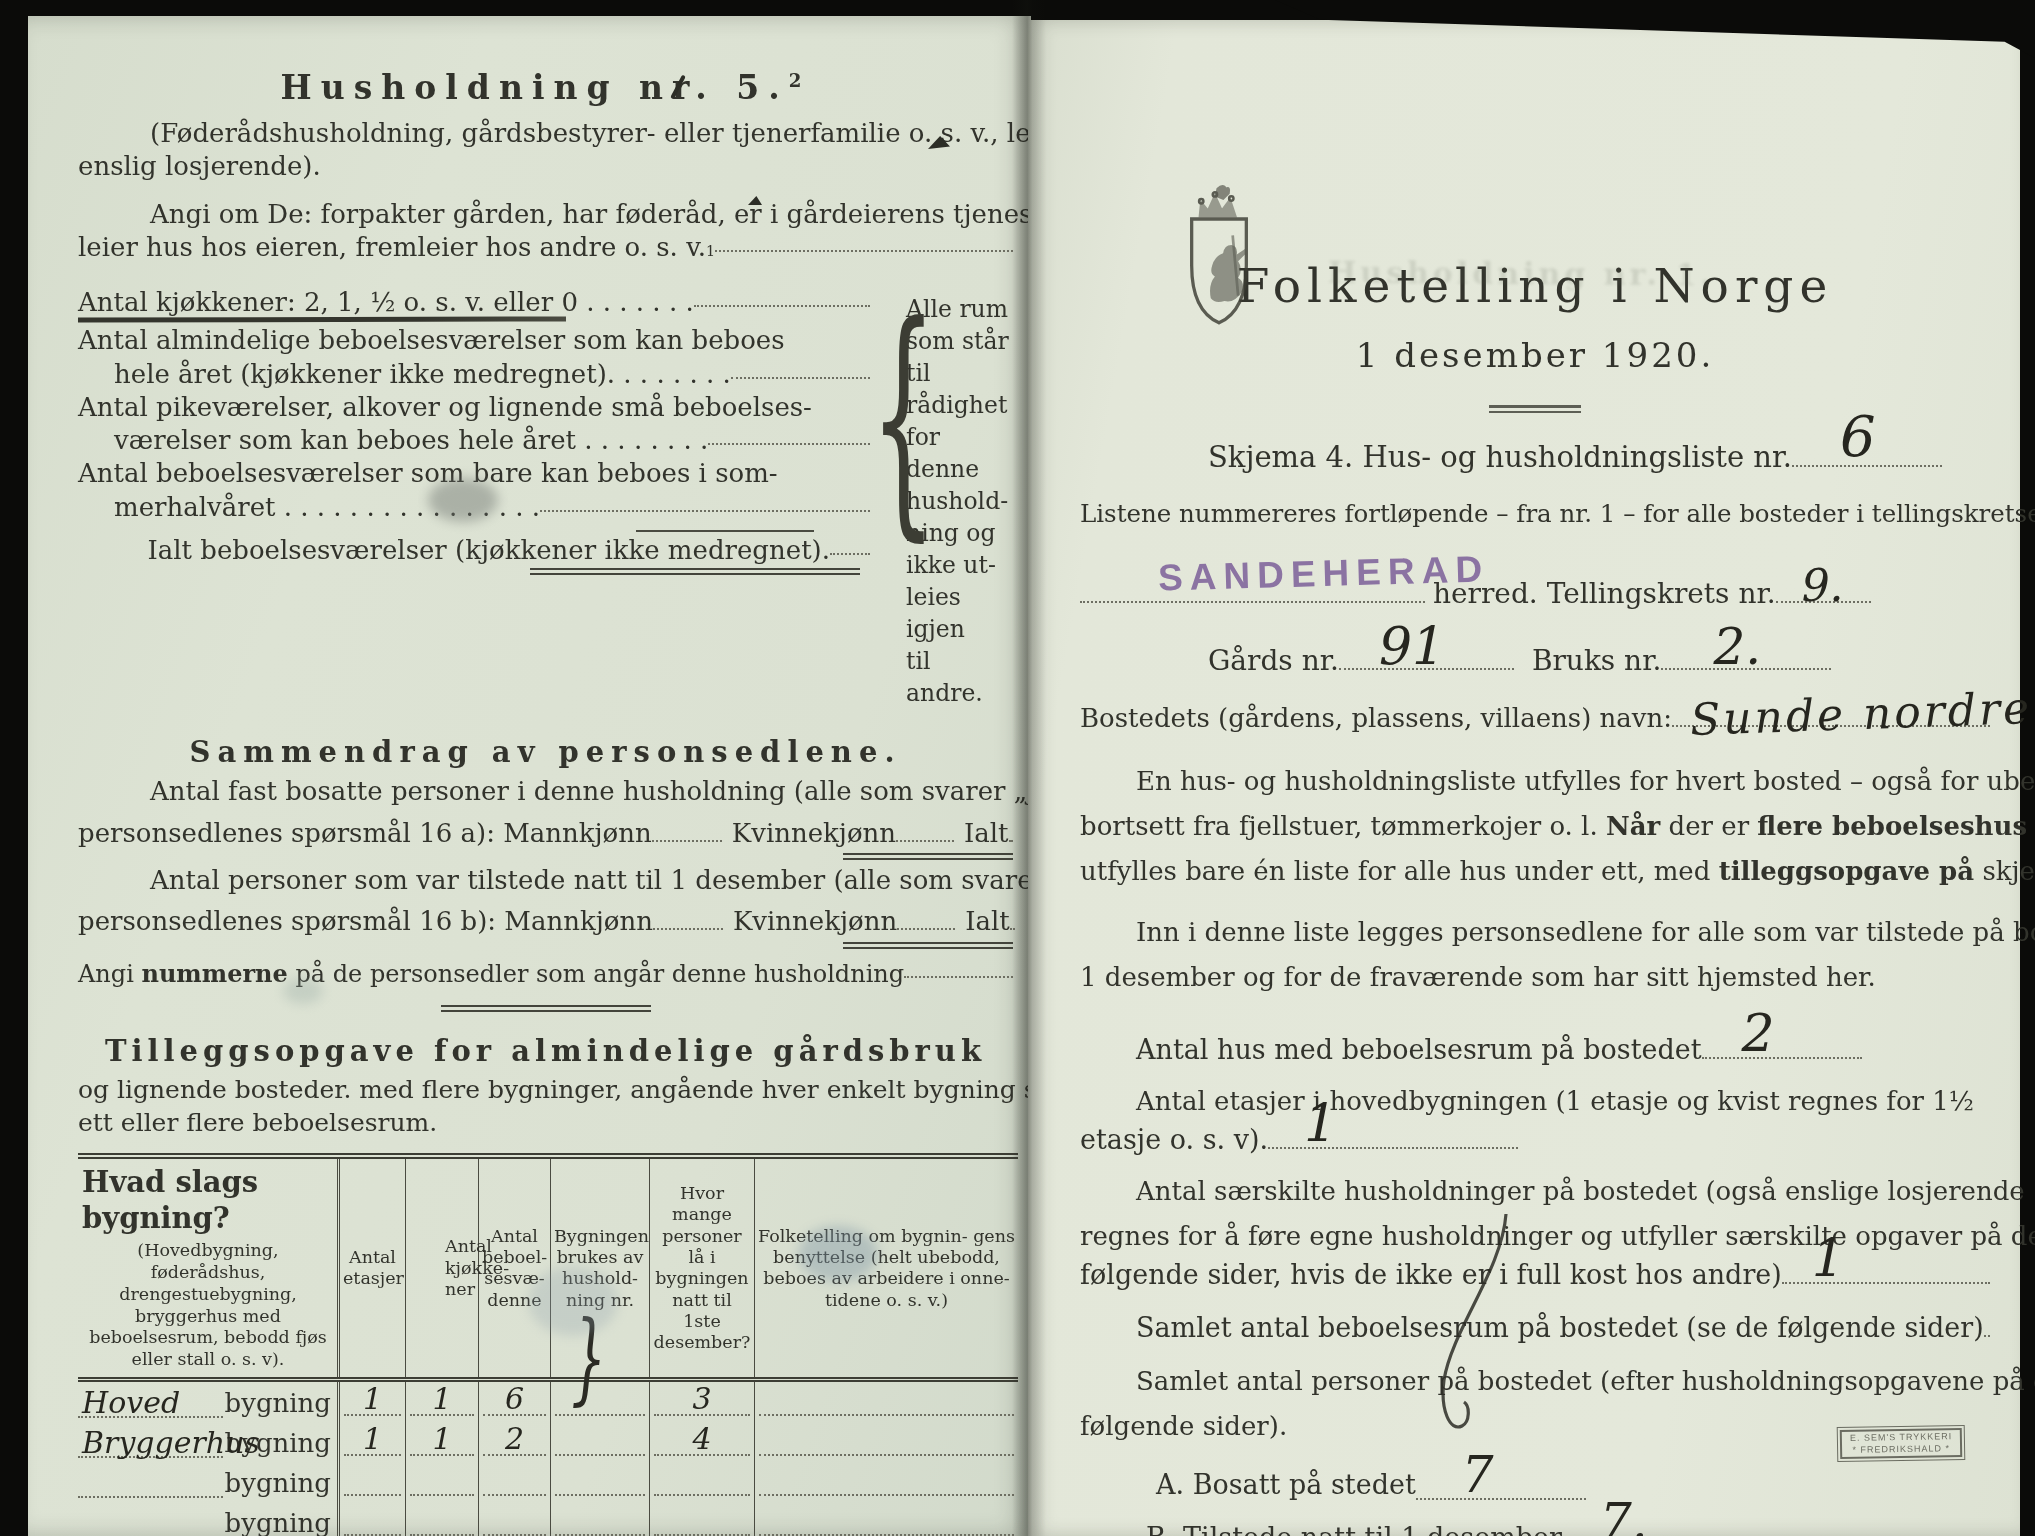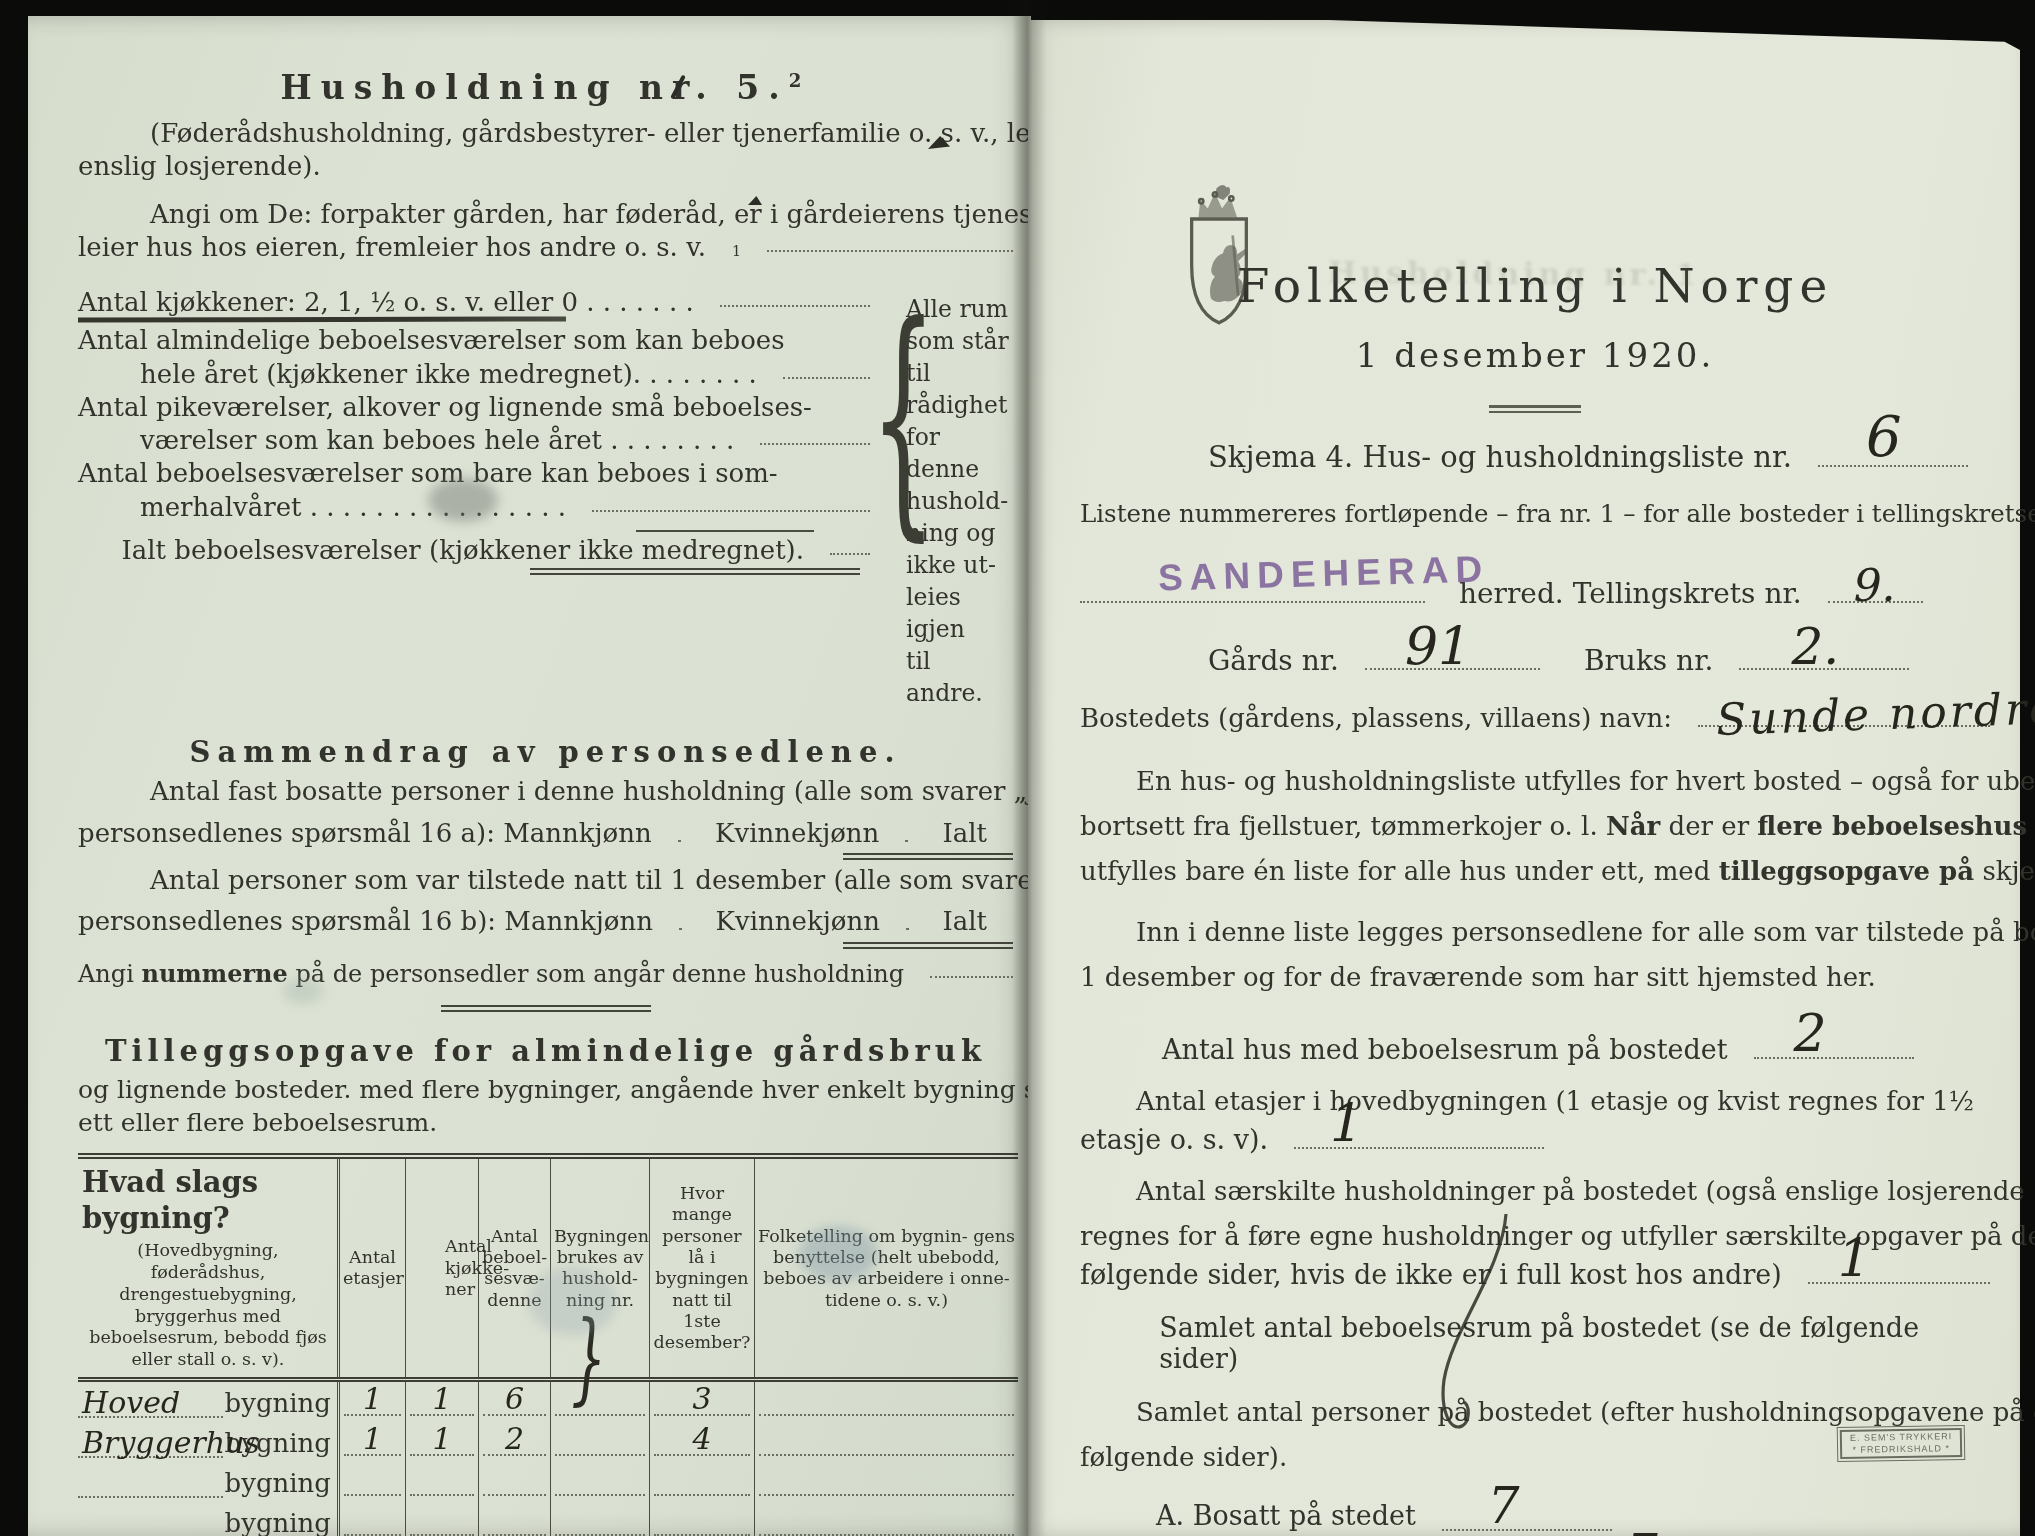--- a/index.html
+++ b/index.html
@@ -9,21 +9,21 @@
 
   
   .page{position:absolute;top:16px;bottom:0;}
   .page-left{left:28px;width:1003px;background:linear-gradient(110deg,#d6ddcd 0%,#dde3d4 30%,#dbe1d2 70%,#d2dacb 100%);box-shadow:inset -14px 0 22px rgba(40,45,35,.25);}
   .page-right{left:1028px;top:20px;width:992px;background:linear-gradient(100deg,#d9decf 0%,#e3e7d9 12%,#e4e8da 70%,#dde2d3 100%);box-shadow:inset 10px 0 18px rgba(40,45,35,.22);}
   .edge-top-right{position:absolute;top:0;right:0;width:760px;height:58px;background:#0b0b09;clip-path:polygon(0 0,100% 0,100% 100%,96% 72%,6% 34%);}
   .gutter{position:absolute;top:0;bottom:0;left:1012px;width:34px;background:linear-gradient(90deg,rgba(20,22,16,0) 0%,rgba(20,22,16,.35) 45%,rgba(20,22,16,.15) 60%,rgba(20,22,16,0) 100%);}
 
   
   .ln{line-height:1.28;font-size:26px;white-space:nowrap;}
-  .flex{display:flex;align-items:baseline;gap:26px;}
+  .flex{display:flex;align-items:baseline;}
   .dotfill{flex:1;border-bottom:2px dotted #6d6e62;transform:translateY(-4px);min-width:40px;}
   .dotgap{display:inline-block;border-bottom:2px dotted #6d6e62;height:4px;}
   .rule-dbl{border-top:2px solid #43443b;border-bottom:2px solid #43443b;height:3px;}
   b{font-weight:bold;}
   .hw{font-style:italic;color:#26261f;font-family:"DejaVu Serif",serif;}
   .smudge{position:absolute;border-radius:50%;filter:blur(6px);}
   .speck{position:absolute;background:#2c2d26;}
 
   
   .lp{position:absolute;inset:0;padding:28px 18px 0 50px;}

